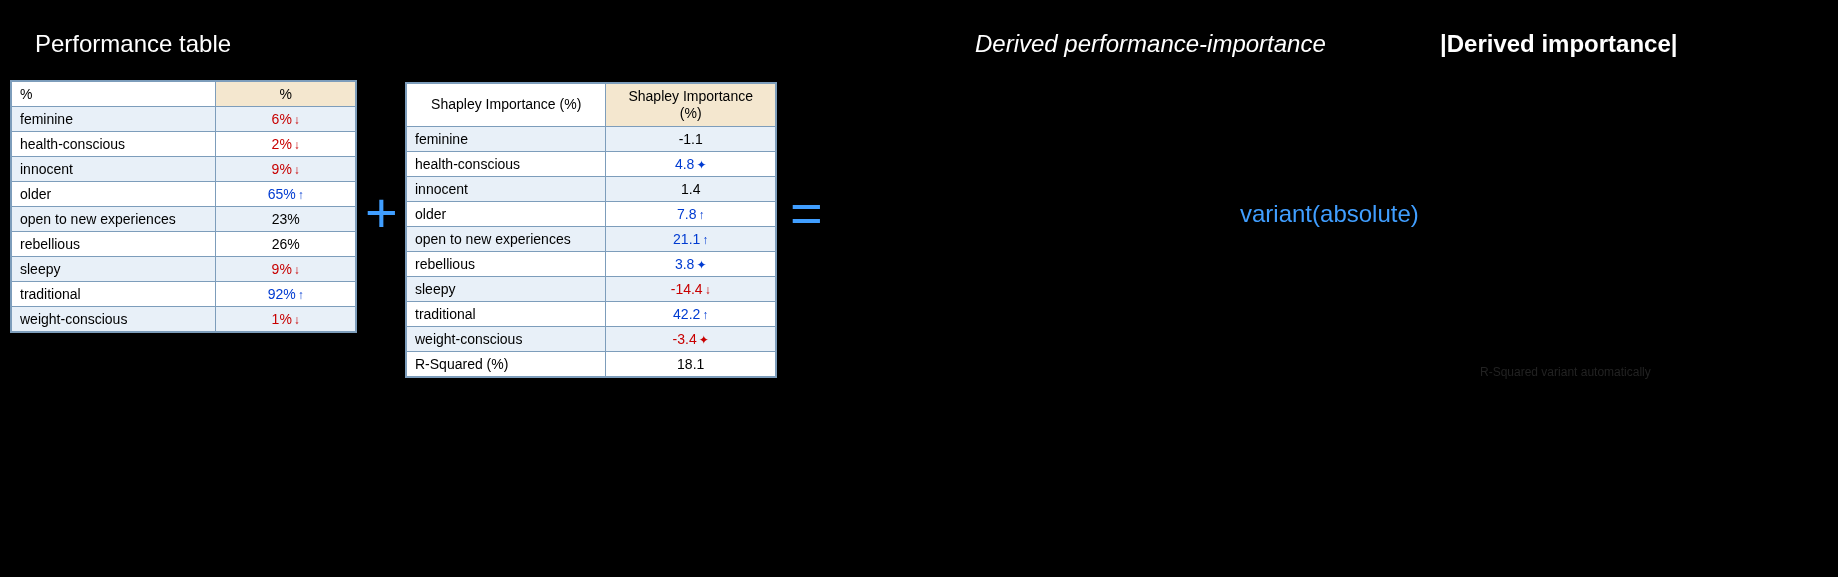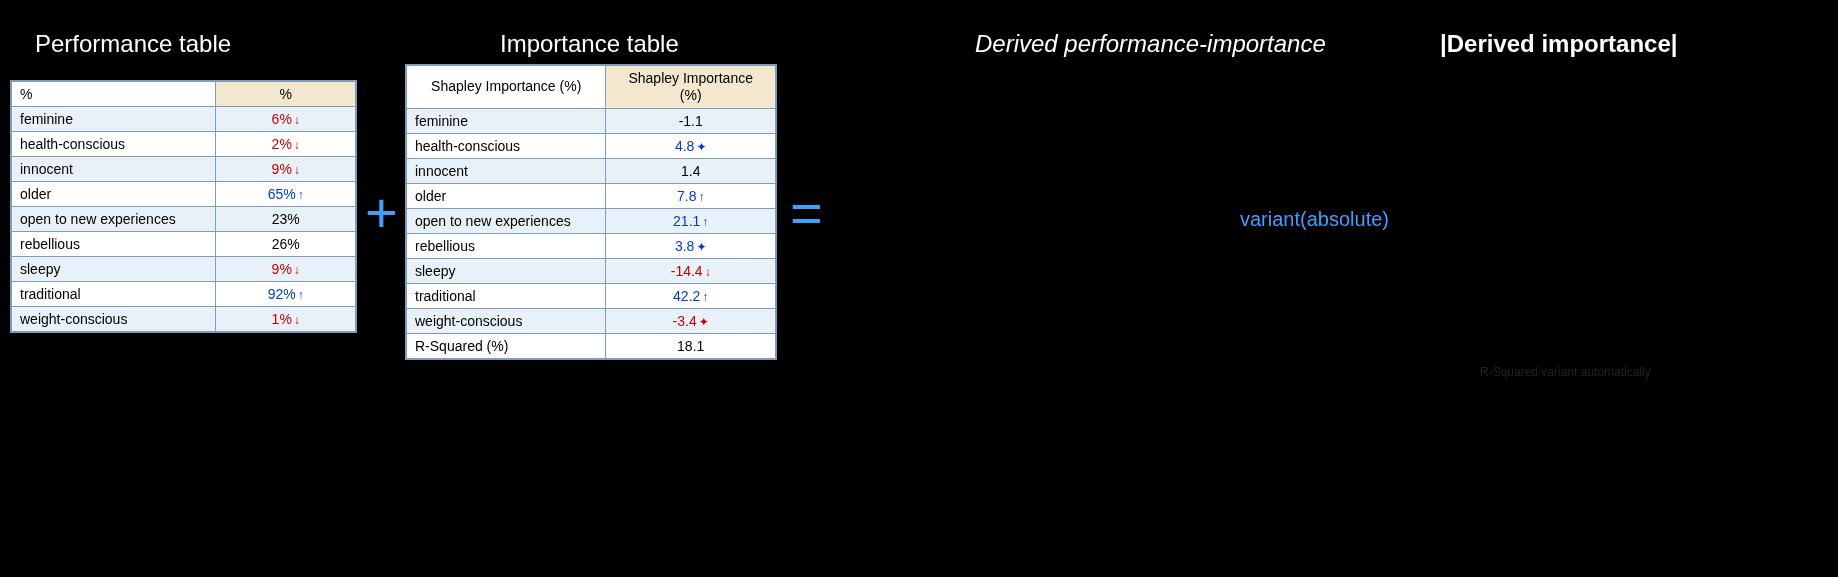--- a/index.html
+++ b/index.html
@@ -72,52 +72,51 @@
     color: #000;
   }
   .arrow {
     font-size: 12px;
     padding-left: 2px;
   }
   .t1 { left: 10px; top: 80px; width: 345px; }
   .t1 .col-a { width: 205px; }
   .t1 .col-b { width: 140px; }
 
-  .t2 { left: 405px; top: 64px; width: 370px; }
+  .t2 { left: 405px; top: 82px; width: 370px; }
   .t2 .col-a { width: 200px; }
   .t2 .col-b { width: 170px; }
   .t2 th { text-align: center; line-height: 1.2; }
 
   
 
   .h1 { left: 35px;  top: 30px; }
   .h2 { left: 500px; top: 30px; }
   .h3 { left: 975px; top: 30px; font-style: italic; }
   .h4 { left: 1440px; top: 30px; font-weight: bold; }
 
   .op-plus { left: 365px; }
   .op-eq1  { left: 790px; }
-  .op-var  { left: 1240px; font-size: 20px; top: 200px; margin-top: 8px; }
+  .op-var  { left: 1240px; font-size: 24px; top: 200px; }
 
   .below-label {
     position: absolute;
     font-size: 12px;
     color: #222;
     top: 365px;
     left: 1480px;
     white-space: nowrap;
   }
 </style>
 </head>
 <body>
 
 <div class="stage">
 
   <div class="heading h1">Performance table</div>
-  <div class="heading h2">Importance table</div>
   <div class="heading h3">Derived performance-importance</div>
   <div class="heading h4">|Derived importance|</div>
 
   <div class="op op-plus">+</div>
   <div class="op op-eq1">=</div>
   <div class="op op-var">variant(absolute)</div>
 
   <div class="table-wrap t1">
     <table>
       <colgroup>

